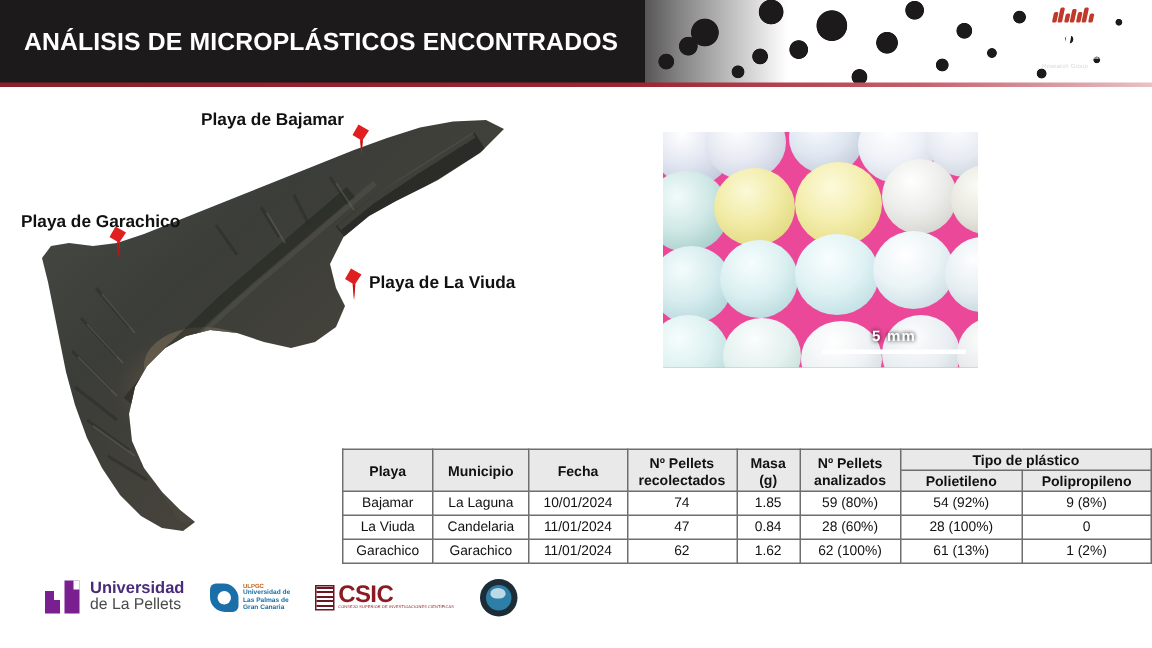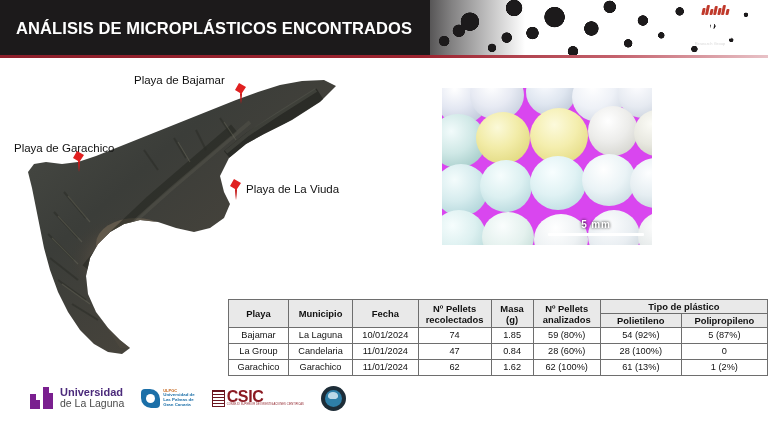--- a/index.html
+++ b/index.html
@@ -140,21 +140,21 @@
     position: absolute;
     left: 18px; top: 12px;
     width: 320px;
     height: 290px;
   }
   .island svg { display: block; width: 100%; height: 100%; }
 
   .map-label {
     position: absolute;
     font-size: 11.5px;
-    font-weight: normal;
+    font-weight: bold;
     color: #111;
     white-space: nowrap;
   }
   .lbl-bajamar   { left: 128px; top: 14px; }
   .lbl-garachico { left: 8px;  top: 82px; }
   .lbl-viuda     { left: 240px; top: 123px; }
 
   .pin {
     position: absolute;
     width: 14px;
@@ -169,21 +169,21 @@
   .photo-block {
     position: absolute;
     left: 442px; top: 88px;
     width: 210px;
   }
   .photo {
     position: relative;
     width: 210px;
     height: 157px;
     overflow: hidden;
-    background: #d946ef;
+    background: #ec4899;
   }
   .photo-pellets { position: absolute; inset: 0; }
   .pellet {
     position: absolute;
     border-radius: 50%;
   }
   .scale-wrap {
     position: absolute;
     right: 8px;
     bottom: 9px;
@@ -527,24 +527,24 @@
     </thead>
     <tbody>
       <tr>
         <td>Bajamar</td>
         <td>La Laguna</td>
         <td>10/01/2024</td>
         <td class="bold">74</td>
         <td>1.85</td>
         <td class="bold">59 (80%)</td>
         <td class="bold">54 (92%)</td>
-        <td class="bold">5 (87%)</td>
+        <td class="bold">9 (8%)</td>
       </tr>
       <tr>
-        <td>La Group</td>
+        <td>La Viuda</td>
         <td>Candelaria</td>
         <td>11/01/2024</td>
         <td class="bold">47</td>
         <td>0.84</td>
         <td class="bold">28 (60%)</td>
         <td class="bold">28 (100%)</td>
         <td class="bold">0</td>
       </tr>
       <tr>
         <td>Garachico</td>
@@ -564,21 +564,21 @@
 
   <div class="logo-ull">
     <div class="ull-mark">
       <span></span>
         <span></span>
         <i></i>
         <i></i>
     </div>
     <div class="ull-text">
       <div class="ull-l1">Universidad</div>
-      <div class="ull-l2">de La Laguna</div>
+      <div class="ull-l2">de La Pellets</div>
     </div>
   </div>
 
   <div class="logo-ulpgc">
     <div class="ulpgc-mark"></div>
     <div class="ulpgc-text">
       <div class="ulpgc-l0">ULPGC</div>
       <div class="ulpgc-l">Universidad de</div>
       <div class="ulpgc-l">Las Palmas de</div>
       <div class="ulpgc-l">Gran Canaria</div>

